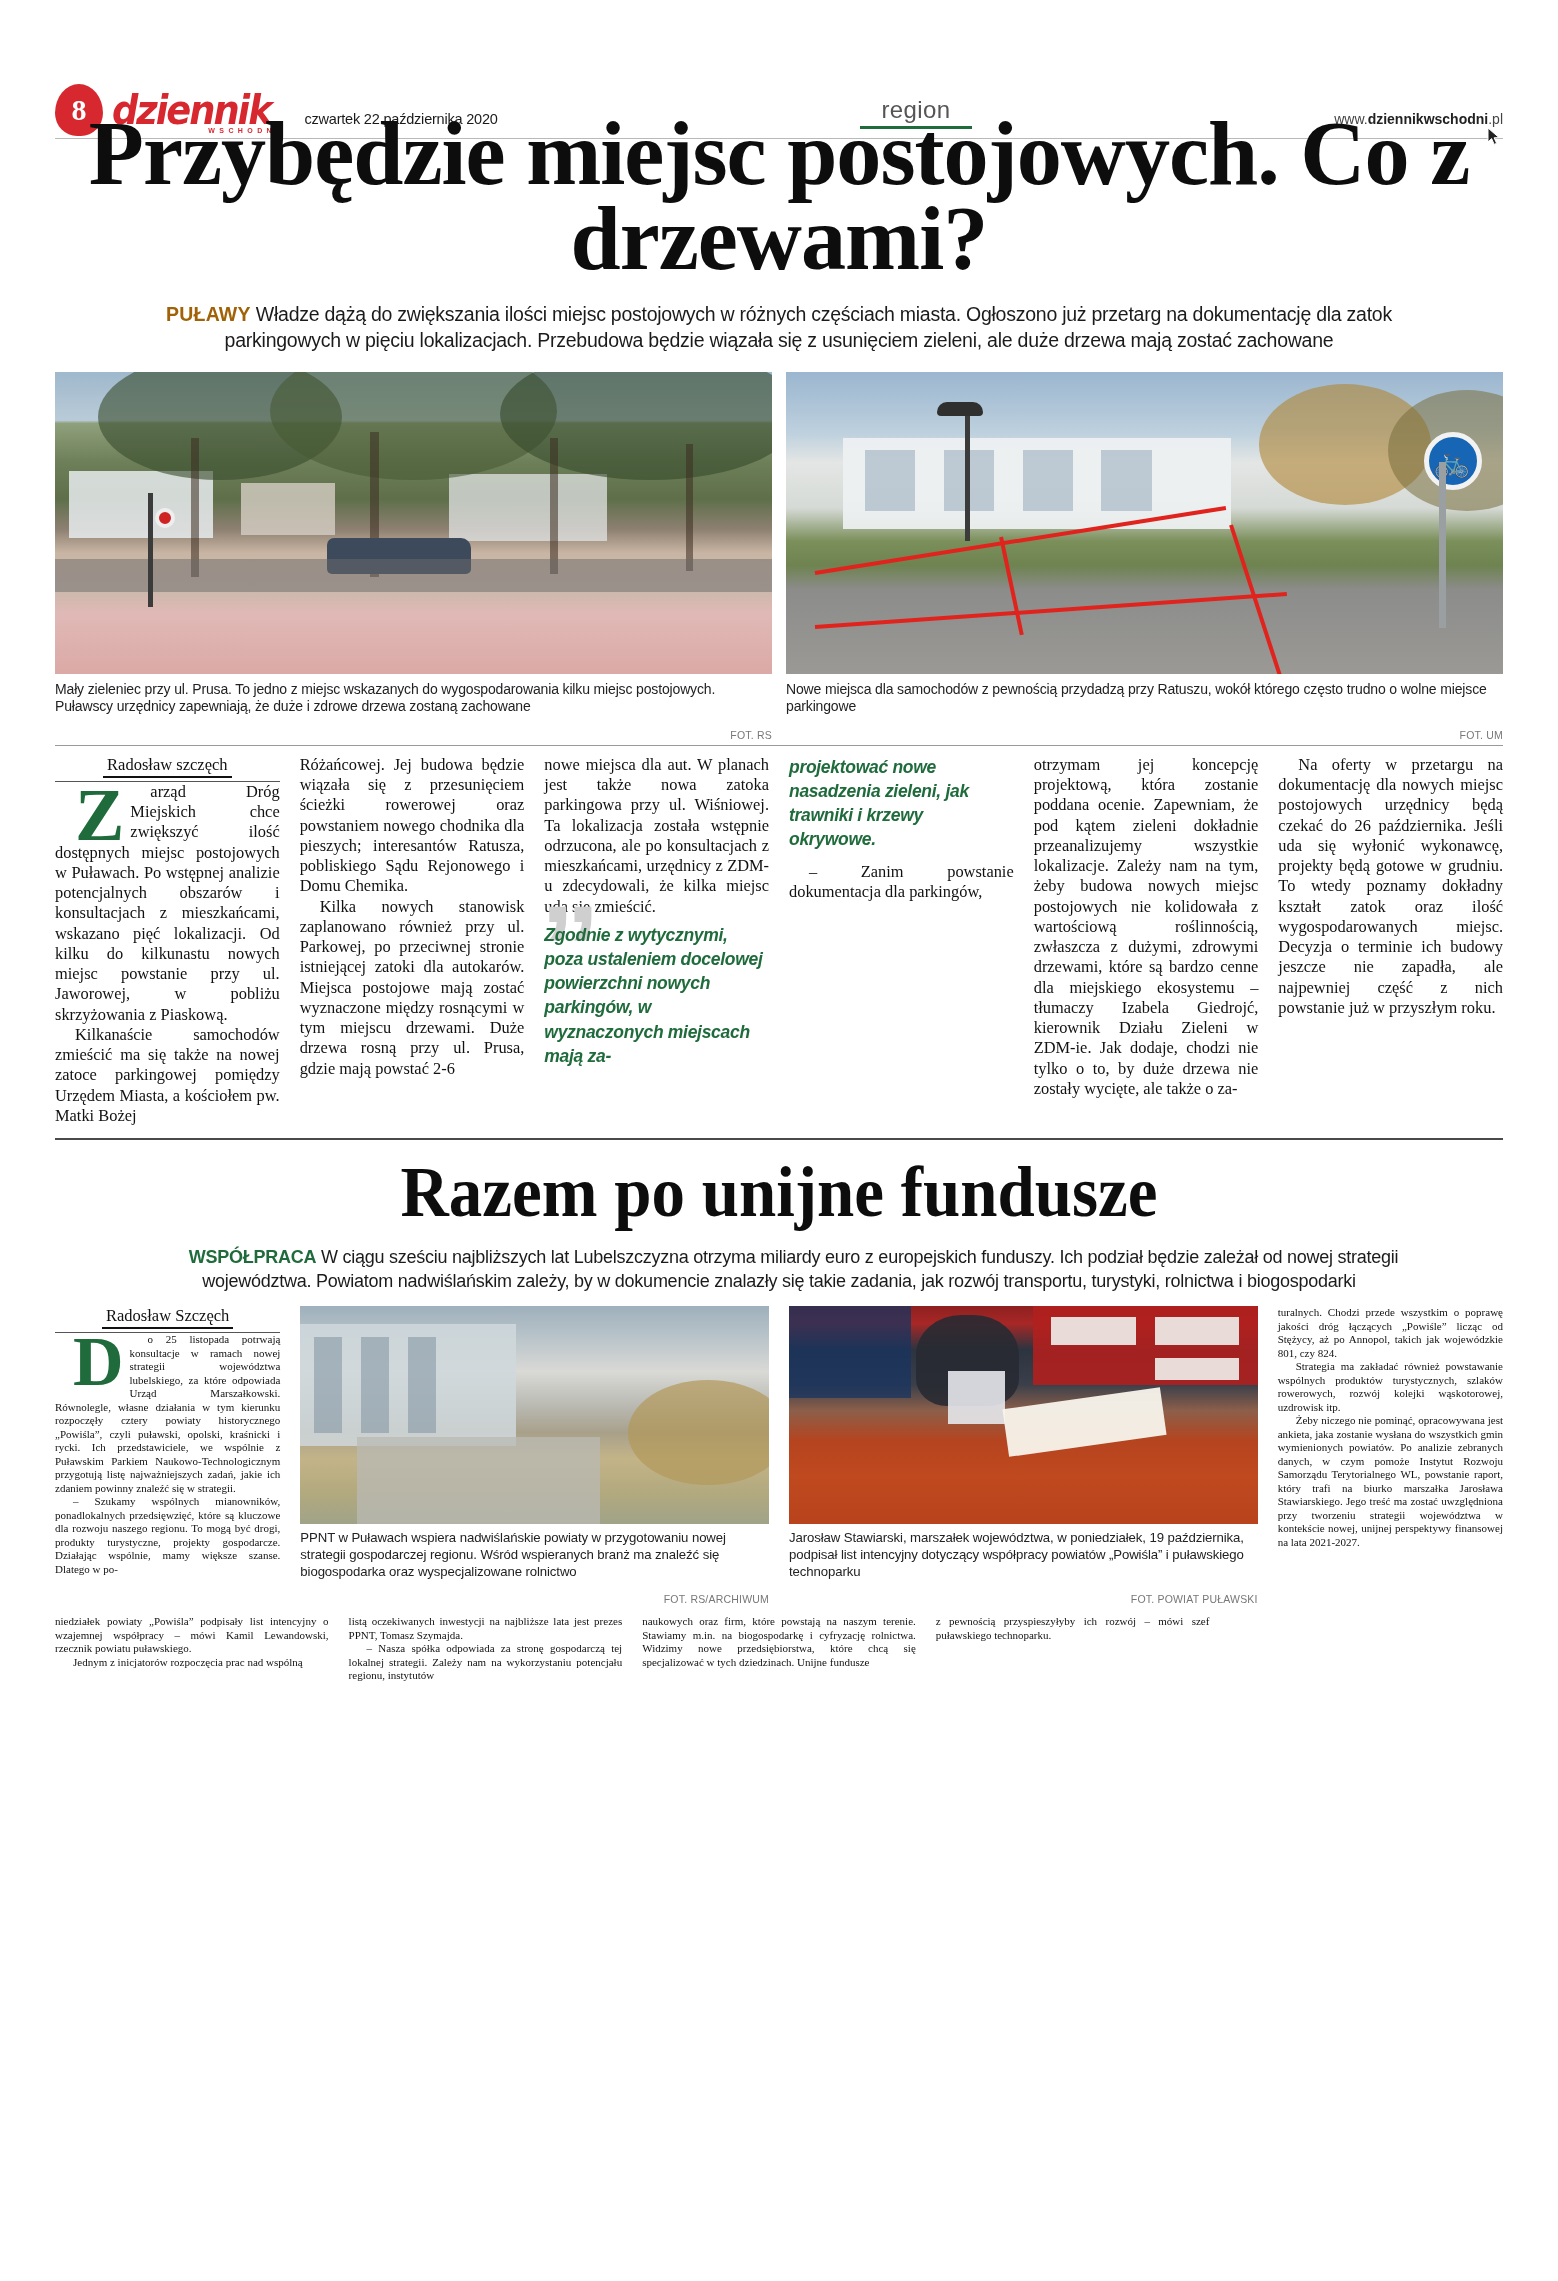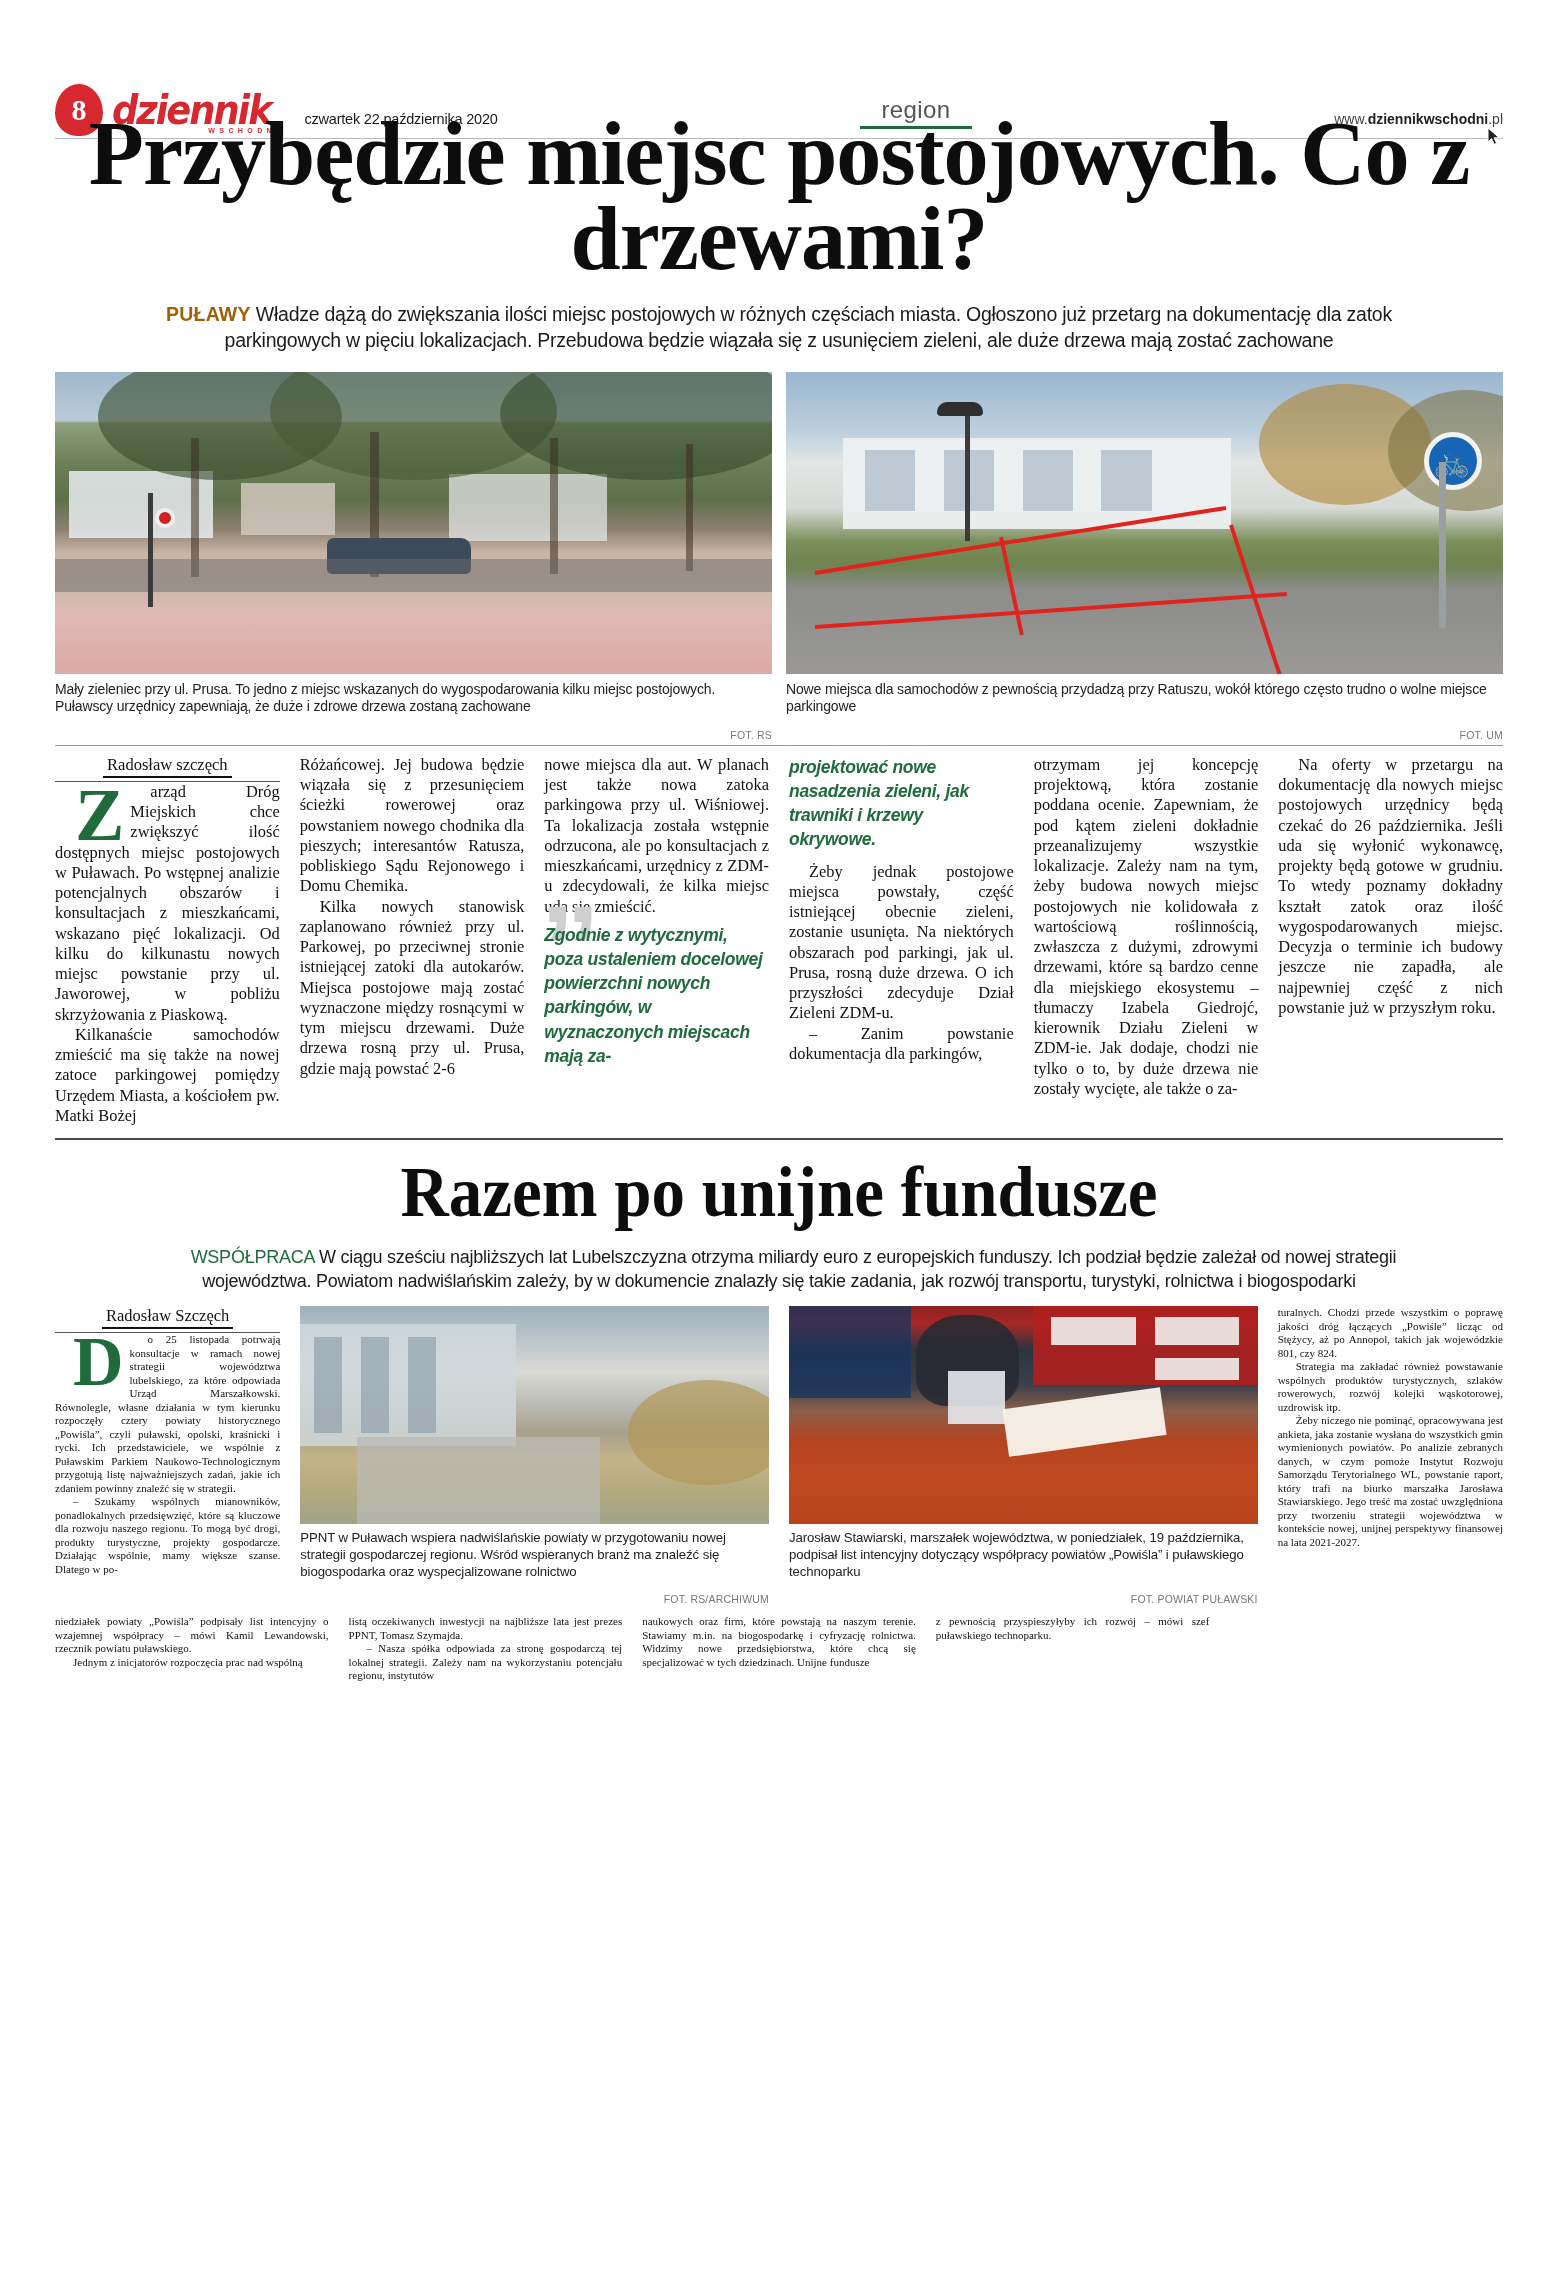--- a/index.html
+++ b/index.html
@@ -142,21 +142,21 @@
   .sep-rule { height: 2px; background: #4a4a4a; margin-top: 12px; }
   h2.headline2 {
     font-family: "Liberation Serif", serif; font-weight: bold;
     font-size: 72px; line-height: 1.0; text-align: center;
     margin: 16px 0 0; color: #0d0d0d; transform: scaleX(0.93);
   }
   .lead2 {
     font-size: 18px; line-height: 1.33; text-align: center;
     margin: 18px 60px 0; color: #1b1b1b; letter-spacing: -0.25px;
   }
-  .lead2 .city { color: #1f6b3b; font-weight: normal; margin-left: 29px; }
+  .lead2 .city { color: #1f6b3b; font-weight: bold; margin-left: 29px; }
 
   .cols2 { display: flex; gap: 20px; margin-top: 12px; }
   .c2 { flex: 1 1 0; }
   .c2.wide { flex: 2.08 1 0; }
   .photo.p3 { height: 218px;
     background: linear-gradient(180deg, #9fb0bc 0%, #b8c3c9 14%, #d9d9d6 30%, #b9b9b2 46%, #a8a08a 58%, #c3b488 70%, #b2a97e 86%, #a0a389 100%);
   }
   .photo.p4 { height: 218px;
     background: linear-gradient(180deg, #8e2020 0%, #a82726 8%, #2c3440 20%, #3a3f4a 36%, #8c5f4a 48%, #b5441f 62%, #c0491f 78%, #b8431c 100%);
   }
@@ -267,21 +267,20 @@
     </div>
     <div class="col">
       <p class="body noind">nowe miejsca dla aut. W planach jest także nowa zatoka parkingowa przy ul. Wiśniowej. Ta lokalizacja została wstępnie odrzucona, ale po konsultacjach z mieszkańcami, urzędnicy z ZDM-u zdecydowali, że kilka miejsc uda się zmieścić.</p>
       <div class="pullquote">
         <div class="pq-mark">”</div>
         <div class="pq-text">Zgodnie z wytycznymi, poza ustaleniem docelowej powierzchni nowych parkingów, w wyznaczonych miejscach mają za-</div>
       </div>
     </div>
     <div class="col">
       <div class="pq-text" style="margin-bottom:10px">projektować nowe nasadzenia zieleni, jak trawniki i krzewy okrywowe.</div>
-      <p class="body">Żeby jednak postojowe miejsca powstały, część istniejącej obecnie zieleni, zostanie usunięta. Na niektórych obszarach pod parkingi, jak ul. Prusa, rosną duże drzewa. O ich przyszłości zdecyduje Dział Zieleni ZDM-u.</p>
       <p class="body">– Zanim powstanie dokumentacja dla parkingów,</p>
     </div>
     <div class="col">
       <p class="body noind">otrzymam jej koncepcję projektową, która zostanie poddana ocenie. Zapewniam, że pod kątem zieleni dokładnie przeanalizujemy wszystkie lokalizacje. Zależy nam na tym, żeby budowa nowych miejsc postojowych nie kolidowała z wartościową roślinnością, zwłaszcza z dużymi, zdrowymi drzewami, które są bardzo cenne dla miejskiego ekosystemu – tłumaczy Izabela Giedrojć, kierownik Działu Zieleni w ZDM-ie. Jak dodaje, chodzi nie tylko o to, by duże drzewa nie zostały wycięte, ale także o za-</p>
     </div>
     <div class="col">
       <p class="body">Na oferty w przetargu na dokumentację dla nowych miejsc postojowych urzędnicy będą czekać do 26 października. Jeśli uda się wyłonić wykonawcę, projekty będą gotowe w grudniu. To wtedy poznamy dokładny kształt zatok oraz ilość wygospodarowanych miejsc. Decyzja o terminie ich budowy jeszcze nie zapadła, ale najpewniej część z nich powstanie już w przyszłym roku.</p>
     </div>
   </div>
 

